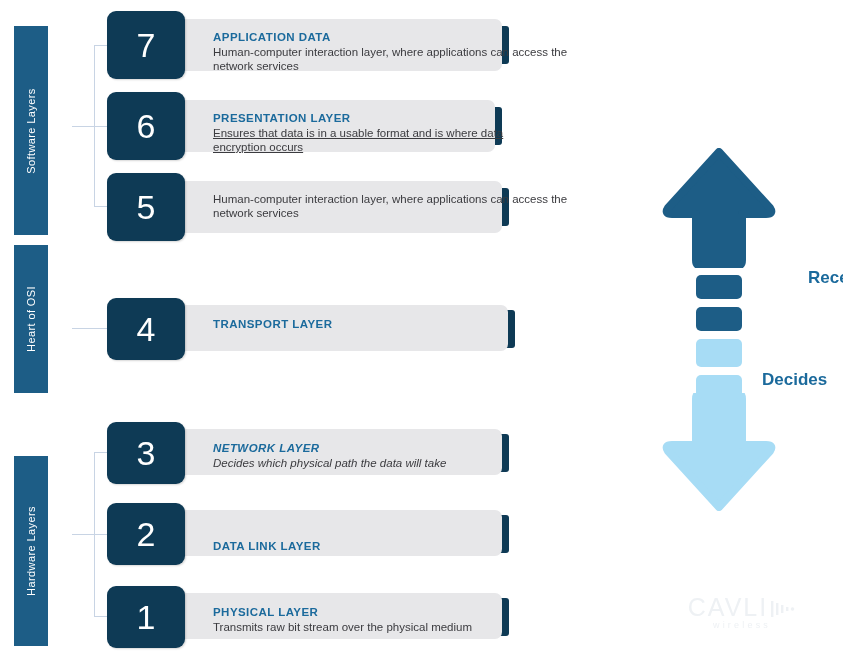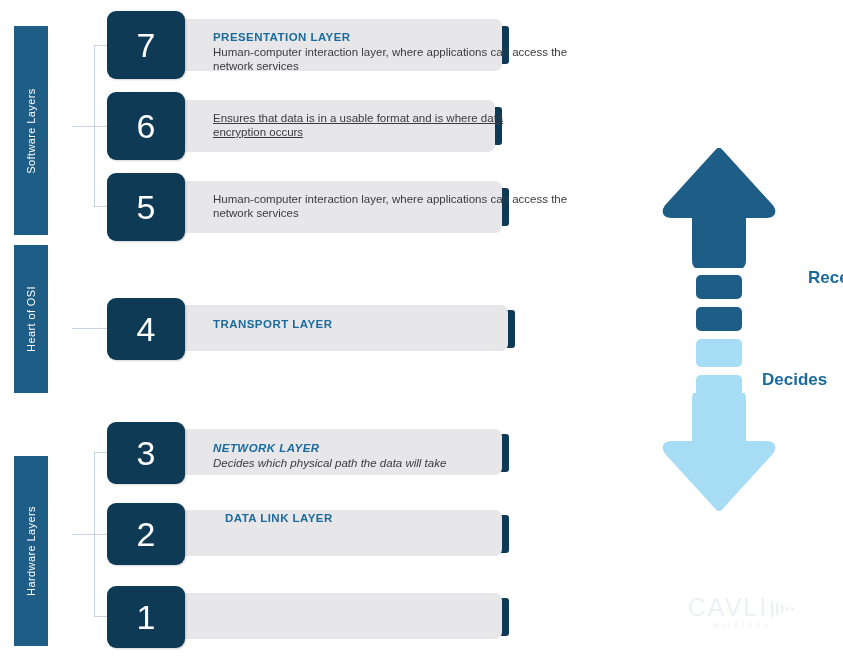--- a/index.html
+++ b/index.html
@@ -193,32 +193,33 @@
     <div class="stem" style="top:82px;"></div>
   </div>
 
   <div class="layer-row" style="left:107px; top:11px; width:500px; height:68px;">
     <div class="end-tab" style="left:390px; top:15px; width:12px; height:38px;"></div>
     <div class="desc-bar" style="left:0px; top:8px; width:395px; height:52px;"></div>
     <div class="num-box" style="height:68px;">
       <span>7</span>
     </div>
     <div class="desc-text" style="left:106px; top:19px;">
-      <p class="layer-title">PRESENTATION LAYER</p>
+      <p class="layer-title">APPLICATION DATA</p>
       <p class="layer-desc">Human-computer interaction layer, where applications can access the network services</p>
     </div>
   </div>
 
   <div class="layer-row" style="left:107px; top:92px; width:500px; height:68px;">
     <div class="end-tab" style="left:383px; top:15px; width:12px; height:38px;"></div>
     <div class="desc-bar" style="left:0px; top:8px; width:388px; height:52px;"></div>
     <div class="num-box" style="height:68px;">
       <span>6</span>
     </div>
     <div class="desc-text" style="left:106px; top:19px;">
+      <p class="layer-title">PRESENTATION LAYER</p>
       <p class="layer-desc" style="max-width:300px;text-decoration:underline;">Ensures that data is in a usable format and is where data encryption occurs</p>
     </div>
   </div>
 
   <div class="layer-row" style="left:107px; top:173px; width:500px; height:68px;">
     <div class="end-tab" style="left:390px; top:15px; width:12px; height:38px;"></div>
     <div class="desc-bar" style="left:0px; top:8px; width:395px; height:52px;"></div>
     <div class="num-box" style="height:68px;">
       <span>5</span>
     </div>
@@ -249,30 +250,34 @@
       <p class="layer-desc" style="white-space:nowrap;text-align:center;">Decides which physical path the data will take</p>
     </div>
   </div>
 
   <div class="layer-row" style="left:107px; top:503px; width:500px; height:62px;">
     <div class="end-tab" style="left:390px; top:12px; width:12px; height:38px;"></div>
     <div class="desc-bar" style="left:0px; top:7px; width:395px; height:46px;"></div>
     <div class="num-box" style="height:62px;">
       <span>2</span>
     </div>
-    <div class="desc-text" style="left:106px; top:8px;margin-left:12px;">
+    <div class="desc-text" style="left:106px; top:36px;">
       <p class="layer-title">DATA LINK LAYER</p>
     </div>
   </div>
 
   <div class="layer-row" style="left:107px; top:586px; width:500px; height:62px;">
     <div class="end-tab" style="left:390px; top:12px; width:12px; height:38px;"></div>
     <div class="desc-bar" style="left:0px; top:7px; width:395px; height:46px;"></div>
     <div class="num-box" style="height:62px;">
       <span>1</span>
+    </div>
+    <div class="desc-text" style="left:106px; top:19px;">
+      <p class="layer-title">PHYSICAL LAYER</p>
+      <p class="layer-desc" style="white-space:nowrap;">Transmits raw bit stream over the physical medium</p>
     </div>
   </div>
 
   <div class="arrow-col" style="left:660px; top:148px; width:120px; height:365px;">
 
     <svg width="118" height="120" viewBox="0 0 118 120" style="position:absolute; left:0px; top:0px;">
       <path d="M59 4 L110 60 Q114 66 106 66 L82 66 L82 112 Q82 118 76 118 L42 118 Q36 118 36 112 L36 66 L12 66 Q4 66 8 60 Z" fill="#1d5d86" stroke="#1d5d86" stroke-width="8" stroke-linejoin="round" stroke-linecap="round"></path>
     </svg>
 
     <div class="seg" style="left:36px; top:127px; width:46px; height:24px; background:#1d5d86;"></div>

